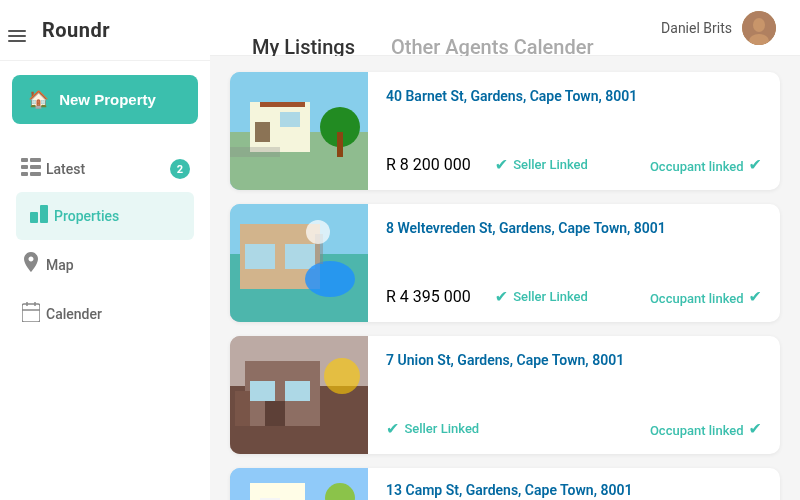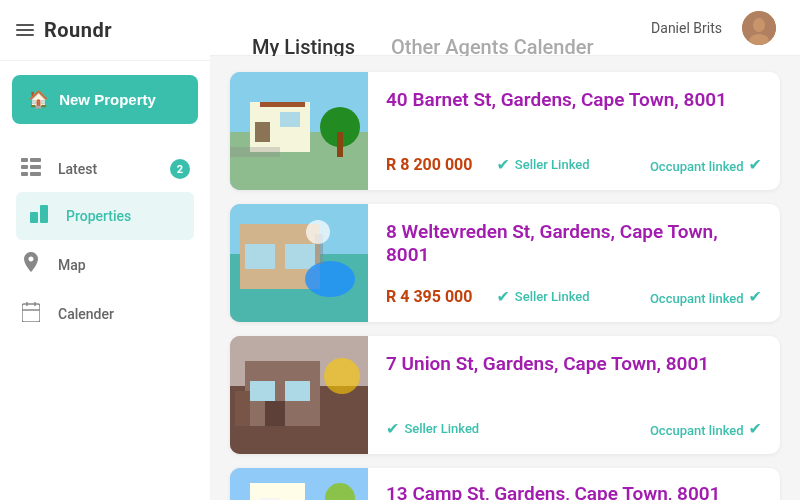--- a/index.html
+++ b/index.html
@@ -1,56 +1,56 @@
 <!DOCTYPE html>
 <html><head>
   <meta charset="utf-8">
   <style>
     * { box-sizing: border-box; margin: 0; padding: 0; }
     body { font-family: -apple-system, BlinkMacSystemFont, 'Segoe UI', Roboto, sans-serif; background: #f5f5f5; display: flex; width: 800px; height: 500px; overflow: hidden; }
 
     
     .sidebar { width: 210px; background: #fff; height: 500px; display: flex; flex-direction: column; box-shadow: 1px 0 3px rgba(0,0,0,0.08); flex-shrink: 0; }
-    .sidebar-header { display: flex; align-items: center; gap: 10px; padding: 18px 16px; border-bottom: 1px solid #f0f0f0; }
+    .sidebar-header { display: flex; align-items: flex-end; gap: 16px; padding: 18px 8px; border-bottom: 1px solid #f0f0f0; }
     .hamburger-icon { display: flex; flex-direction: column; gap: 3px; cursor: pointer; }
     .hamburger-icon span { display: block; width: 18px; height: 2px; background: #555; border-radius: 2px; }
     .logo-text { font-size: 20px; font-weight: 700; color: #333; letter-spacing: 0.5px; }
 
     .new-property-btn { margin: 14px 12px; background: #3bbfad; color: #fff; border: none; border-radius: 8px; padding: 14px 16px; cursor: pointer; display: flex; align-items: center; gap: 10px; font-size: 15px; font-weight: 600; }
     .new-property-btn .btn-icon { font-size: 17px; }
 
     .nav-items { display: flex; flex-direction: column; padding: 8px 0; }
-    .nav-item { display: flex; align-items: center; gap: 16px; padding: 12px 20px; cursor: pointer; color: #666; font-size: 14px; font-weight: 500; border-radius: 0; position: relative; }
+    .nav-item { display: flex; align-items: center; gap: 4px; padding: 12px 20px; cursor: pointer; color: #666; font-size: 14px; font-weight: 500; border-radius: 0; position: relative; }
     .nav-item.active { background: #e8f7f5; color: #3bbfad; border-radius: 6px; margin: 0 16px; padding: 12px 12px; }
     .nav-item .nav-icon { font-size: 18px; color: #888; width: 22px; text-align: center; }
     .nav-item.active .nav-icon { color: #3bbfad; }
     .badge { background: #3bbfad; color: #fff; border-radius: 50%; width: 20px; height: 20px; font-size: 11px; display: flex; align-items: center; justify-content: center; margin-left: auto; font-weight: 700; }
 
     
     .main { flex: 1; display: flex; flex-direction: column; overflow: hidden; }
 
     
     .topbar { background: #fff; padding: 0 24px; display: flex; align-items: center; justify-content: space-between; height: 56px; border-bottom: 1px solid #eee; flex-shrink: 0; }
     .tabs { display: flex; gap: 0; height: 100%; }
     .tab { padding: 0 18px; display: flex; align-items: center; font-size: 20px; font-weight: 500; color: #aaa; cursor: pointer; border-bottom: 2px solid transparent; height: 100%; margin-top: 20px; }
     .tab.active { color: #333; border-bottom: 2px solid #3bbfad; }
-    .user-info { display: flex; align-items: center; gap: 20px; }
+    .user-info { display: flex; align-items: center; gap: 10px; }
     .user-name { font-size: 14px; color: #555; }
     .avatar { width: 34px; height: 34px; border-radius: 50%; background: #c8a882; overflow: hidden; display: flex; align-items: center; justify-content: center; }
     .avatar-img { width: 34px; height: 34px; border-radius: 50%; background: linear-gradient(135deg, #c8a882 0%, #a0785a 100%); display: flex; align-items: center; justify-content: center; font-size: 14px; color: #fff; font-weight: 600; }
 
     
     .listings { flex: 1; overflow-y: auto; padding: 16px 20px; background: #f5f5f5; }
     .listing-card { background: #fff; border-radius: 10px; display: flex; align-items: stretch; margin-bottom: 14px; overflow: hidden; box-shadow: 0 1px 4px rgba(0,0,0,0.07); }
     .listing-img { width: 138px; height: 118px; flex-shrink: 0; object-fit: cover; background: #ddd; display: flex; align-items: center; justify-content: center; overflow: hidden; }
     .listing-img svg { width: 100%; height: 100%; }
     .listing-info { flex: 1; padding: 16px 18px; display: flex; flex-direction: column; justify-content: space-between; }
-    .listing-address { font-size: 19px; font-weight: 600; color: #a21caf; margin-bottom: 6px; }
+    .listing-address { font-size: 14px; font-weight: 600; color: #0369a1; margin-bottom: 6px; }
     .listing-meta { display: flex; align-items: center; gap: 24px; }
-    .listing-price { font-size: 16px; font-weight: 700; color: #c2410c; }
+    .listing-price { font-size: 16px; font-weight: 400; color: #000000; }
     .status-badge { display: flex; align-items: center; gap: 5px; font-size: 13px; color: #3bbfad; font-weight: 500; }
     .occupant-badge { display: flex; align-items: flex-end; gap: 5px; font-size: 13px; color: #3bbfad; font-weight: 500; margin-left: auto; }
 
     
     .img-1 { background: linear-gradient(180deg, #87ceeb 0%, #c8e6c9 40%, #a0a0a0 100%); }
     .img-2 { background: linear-gradient(180deg, #87ceeb 0%, #4db6ac 50%, #8d6e63 100%); }
     .img-3 { background: linear-gradient(180deg, #bcaaa4 0%, #a1887f 40%, #6d4c41 100%); }
     .img-4 { background: linear-gradient(180deg, #90caf9 0%, #66bb6a 40%, #8bc34a 100%); }
   </style>
 </head>

